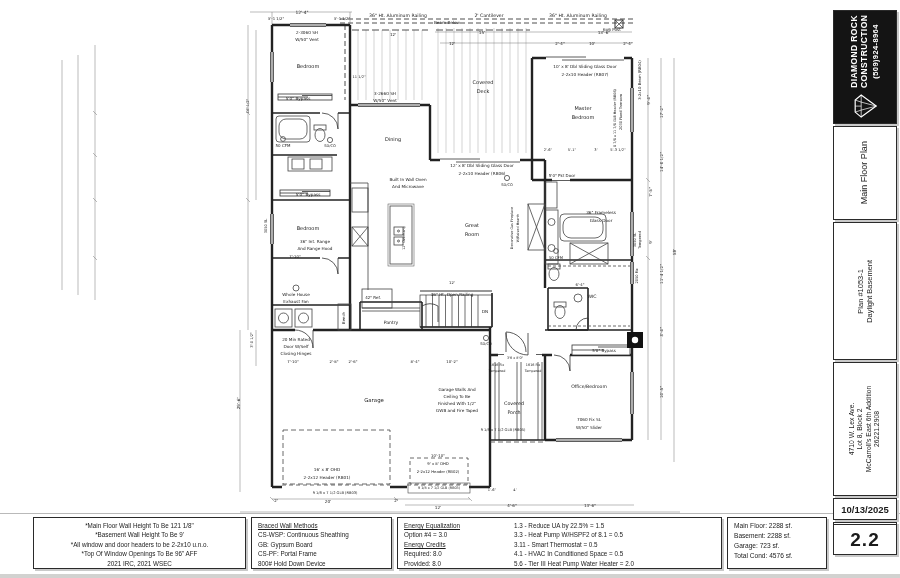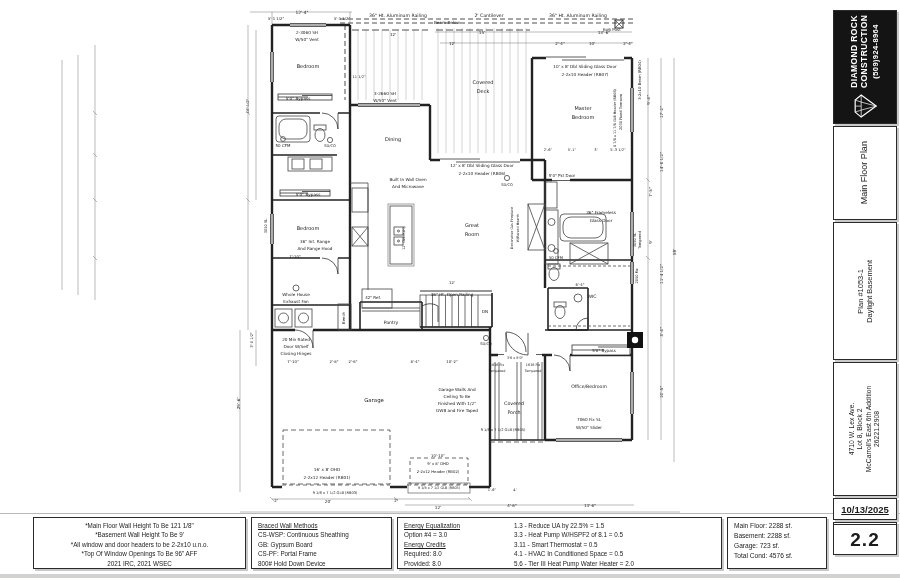--- a/index.html
+++ b/index.html
@@ -437,21 +437,21 @@
 
   <div class="tb" style="top:362px;height:132px;">
     <div class="rot tb-addr">
       <div>4710 W. Lex Ave.</div>
       <div>Lot 8, Block 2</div>
       <div>McCarroll's East 6th Addition</div>
       <div>26221.2908</div>
     </div>
   </div>
 
-  <div class="tb" style="top:498px;height:20px;text-decoration:underline;">
+  <div class="tb" style="top:498px;height:20px;">
     <div class="tb-date">10/13/2025</div>
   </div>
 
   <div class="tb" style="top:522px;height:16px;">
     <div class="tb-scale">SCALE: 1/8" = 1'</div>
   </div>
 
   <div class="tb" style="top:524px;height:29px;">
     <div class="tb-sheet">2.2</div>
   </div>

